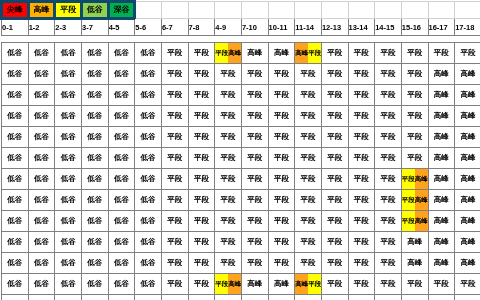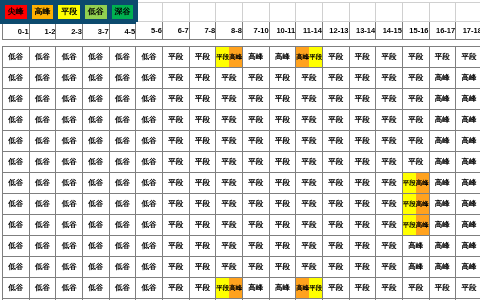--- a/index.html
+++ b/index.html
@@ -11,33 +11,33 @@
   .sheet{position:relative;width:480px;height:300px;}
 
   
   table.grid{border-collapse:collapse;table-layout:fixed;width:480px;}
   table.grid td{padding:0;margin:0;overflow:hidden;}
 
   
   .legend-row td{
     height:14px;line-height:14px;text-align:center;
     font-size:8px;font-weight:bold;color:#000;
-    border:5px solid #0c4a6e;
+    border:3px solid #0c4a6e;
     letter-spacing:0px;
   }
   .legend-row td.blank{border:1px solid #d0d0d0;background:#fff;}
   .lg-jianfeng{background:#ff0000;}
   .lg-gaofeng {background:#ffb000;}
   .lg-pingduan{background:#ffff00;}
   .lg-digu    {background:#92d050;}
   .lg-shengu  {background:#00b050;}
 
   
   .hdr-row td{
-    height:15px;line-height:15px;text-align:right;
+    height:15px;line-height:15px;text-align:left;
     font-size:7.5px;font-weight:bold;color:#000;
     background:#ffffff;
     border:1px solid #7f7f7f;
     border-top:1px solid #8faadc;
     position:relative;
   }
 
   
   .spacer-row td{height:6px;background:#ffffff;border:none;}
 
@@ -125,21 +125,21 @@
 
     <tr class="hdr-row" id="hdr-row">
           <td>0-1</td>
           <td>1-2</td>
           <td>2-3</td>
           <td>3-7</td>
           <td>4-5</td>
           <td>5-6</td>
           <td>6-7</td>
           <td>7-8</td>
-          <td>8-8</td>
+          <td>4-9</td>
           <td>7-10</td>
           <td>10-11</td>
           <td>11-14</td>
           <td>12-13</td>
           <td>13-14</td>
           <td>14-15</td>
           <td>15-16</td>
           <td>16-17</td>
           <td>17-18</td>
         </tr>

